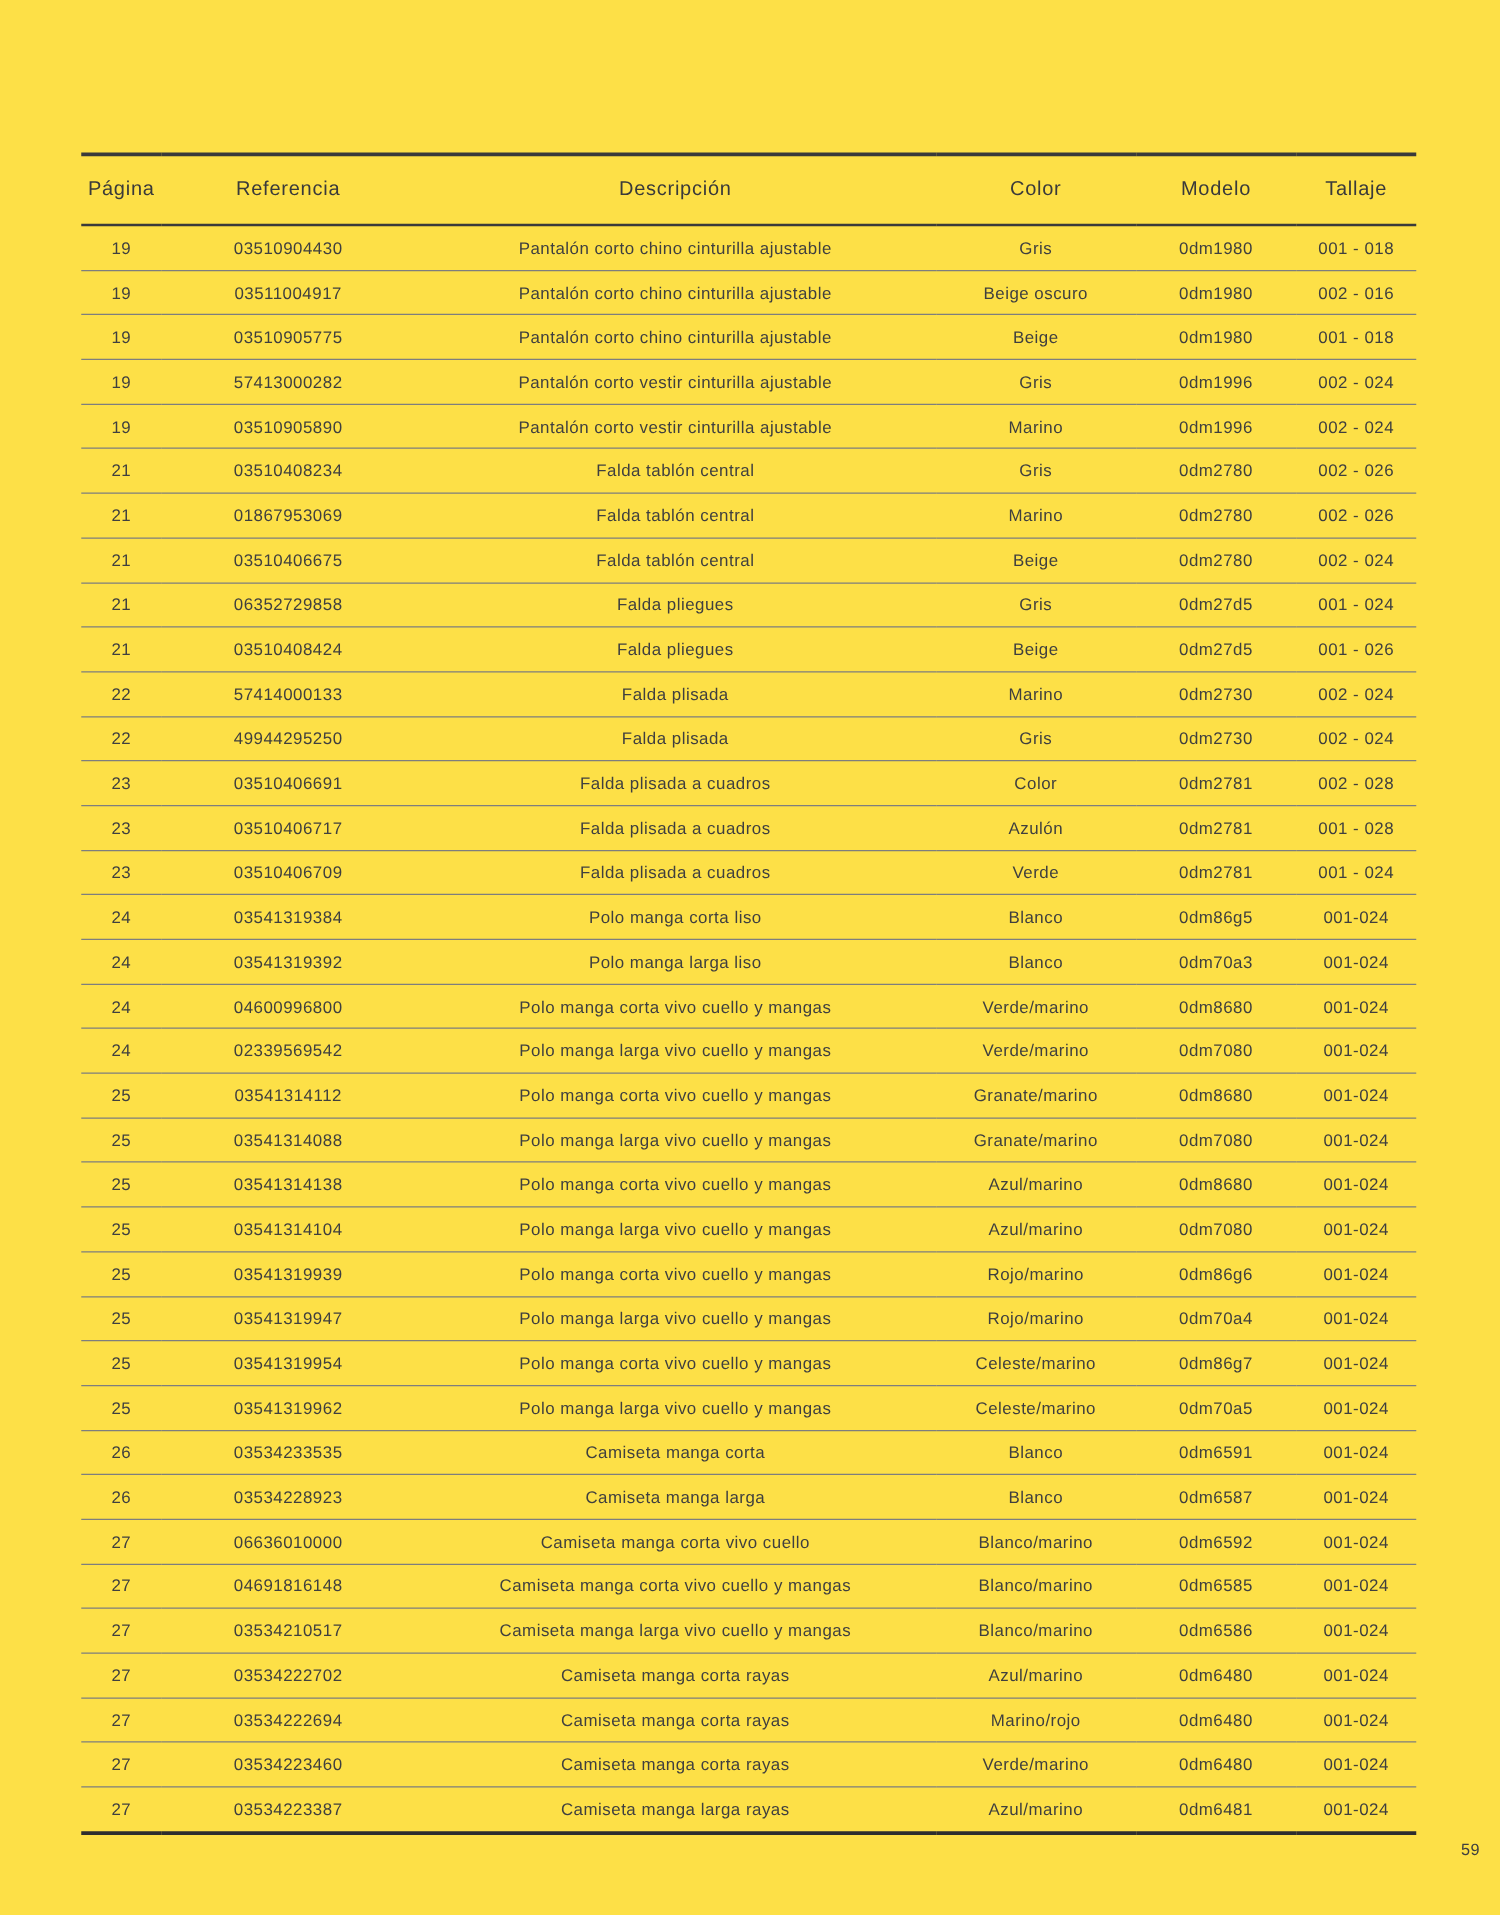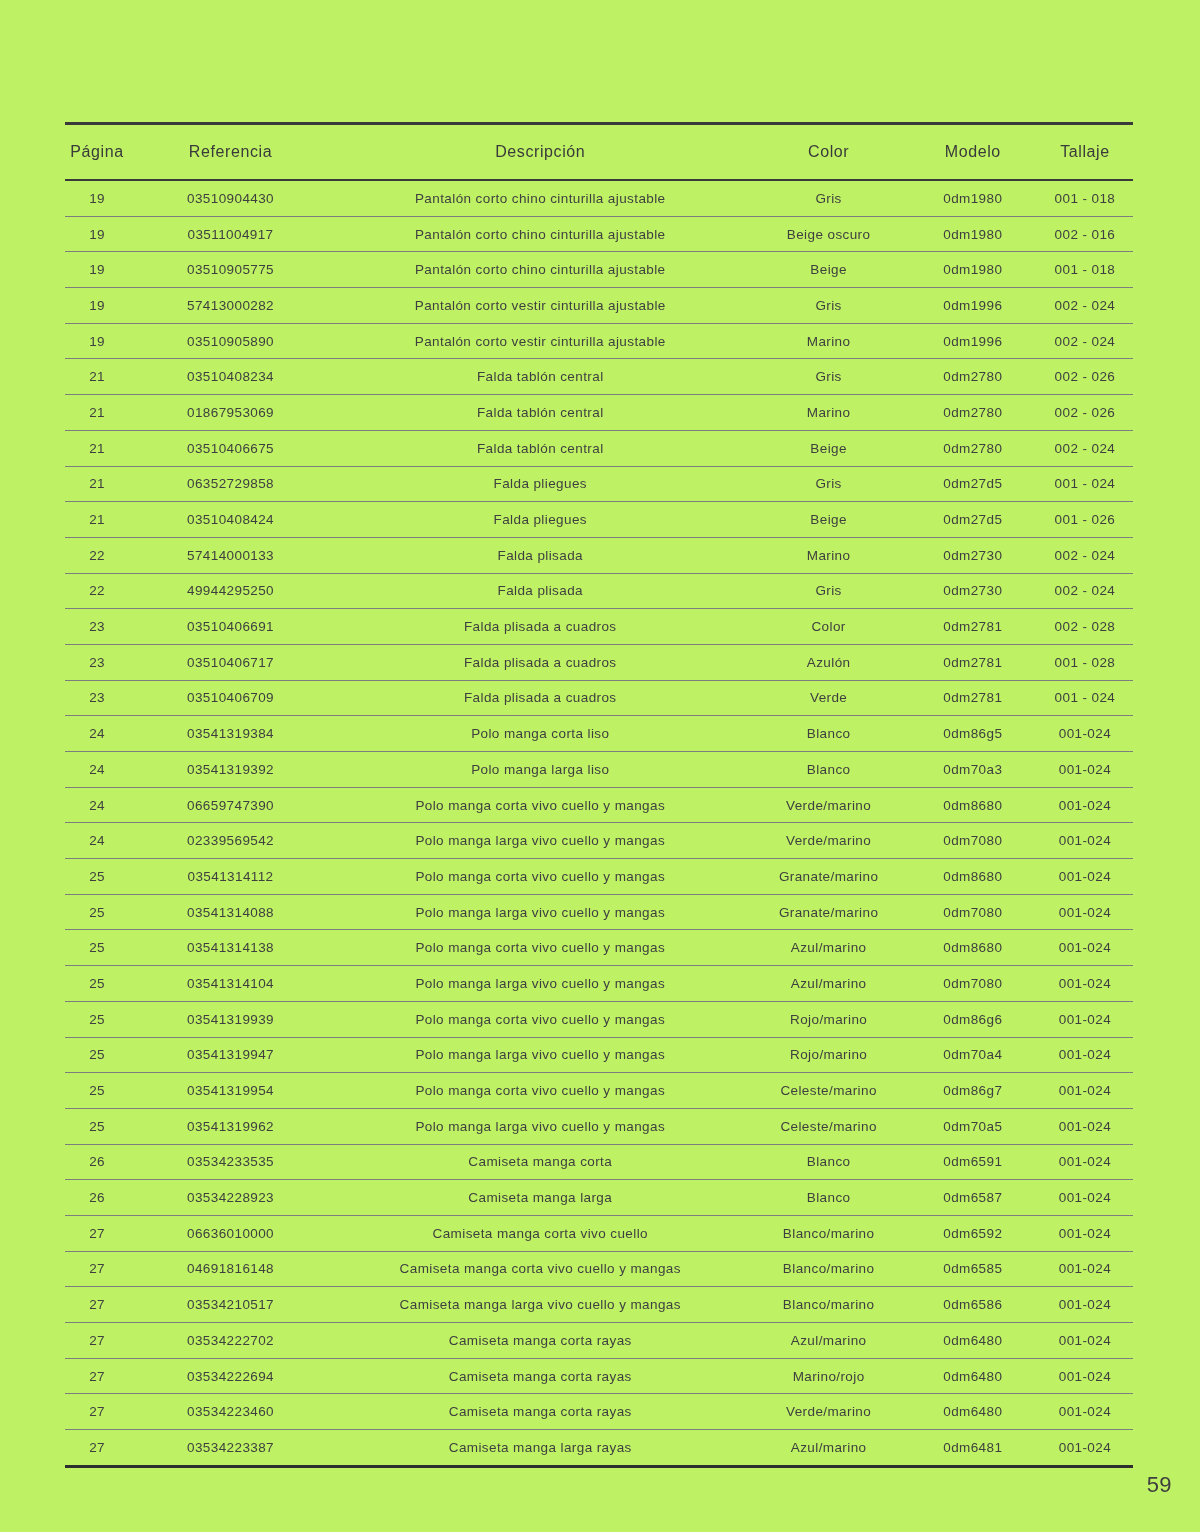--- a/index.html
+++ b/index.html
@@ -11,21 +11,21 @@
     width: 1200px;
     height: 1532px;
     font-family: "Liberation Sans", sans-serif;
     color: #3f3f3f;
     position: relative;
   }
   .page {
     position: relative;
     width: 1200px;
     height: 1532px;
-    background: #bef264;
+    background: #fde047;
     overflow: hidden;
   }
   table.catalog-table {
     position: absolute;
     top: 122px;
     left: 65px;
     width: 1068px;
     border-collapse: collapse;
     table-layout: fixed;
     border-top: 3px solid #3a3a3a;
@@ -53,22 +53,22 @@
     padding: 0 4px;
     white-space: nowrap;
     overflow: hidden;
   }
   table.catalog-table tbody tr:last-child td {
     border-bottom: 3px solid #2e2e2e;
   }
   .page-number {
     position: absolute;
     top: 1472px;
-    right: 28px;
-    font-size: 22px;
+    right: 16px;
+    font-size: 13px;
     letter-spacing: 0.4px;
     color: #3f3f3f;
   }
   col.c-pagina      { width: 6%; }
   col.c-referencia  { width: 19%; }
   col.c-descripcion { width: 39%; }
   col.c-color       { width: 15%; }
   col.c-modelo      { width: 12%; }
   col.c-tallaje     { width: 9%; }
 </style>
@@ -228,21 +228,21 @@
         <tr>
           <td>24</td>
           <td>03541319392</td>
           <td>Polo manga larga liso</td>
           <td>Blanco</td>
           <td>0dm70a3</td>
           <td>001-024</td>
         </tr>
         <tr>
           <td>24</td>
-          <td>06659747390</td>
+          <td>04600996800</td>
           <td>Polo manga corta vivo cuello y mangas</td>
           <td>Verde/marino</td>
           <td>0dm8680</td>
           <td>001-024</td>
         </tr>
         <tr>
           <td>24</td>
           <td>02339569542</td>
           <td>Polo manga larga vivo cuello y mangas</td>
           <td>Verde/marino</td>

